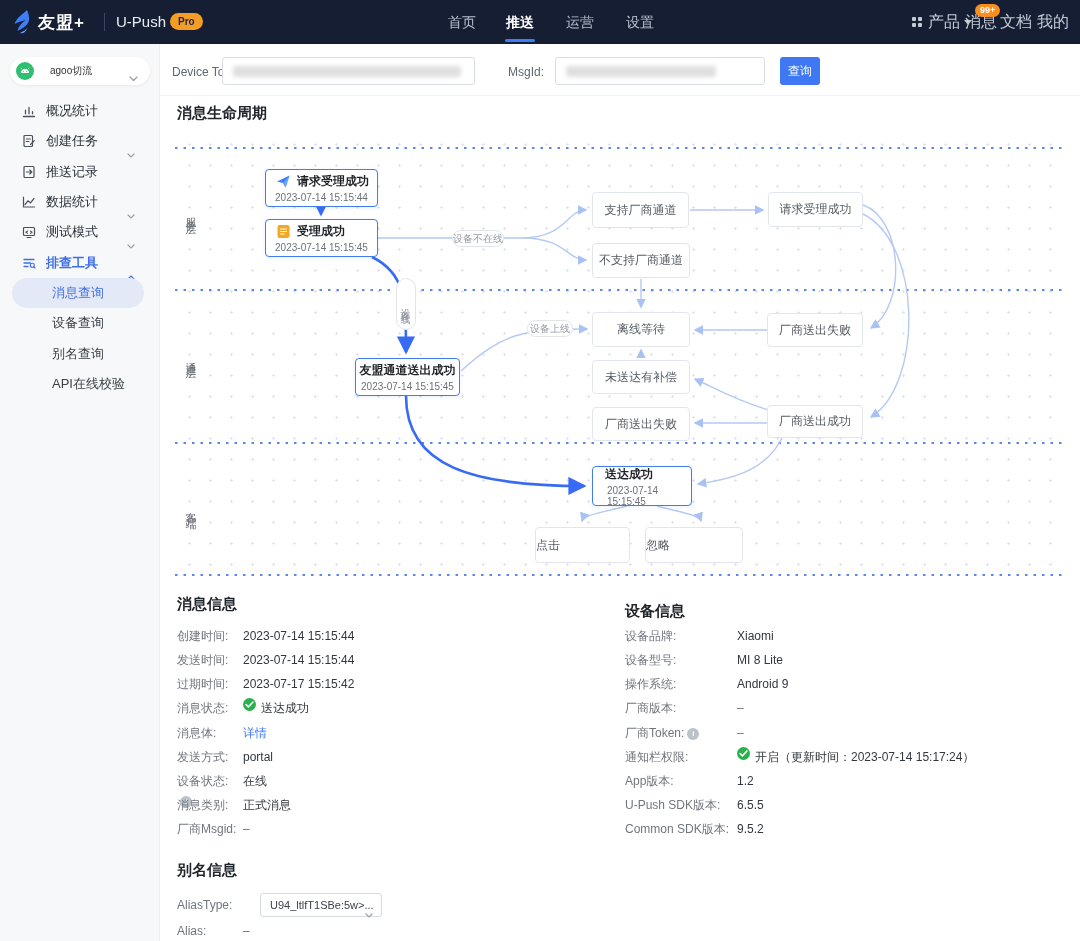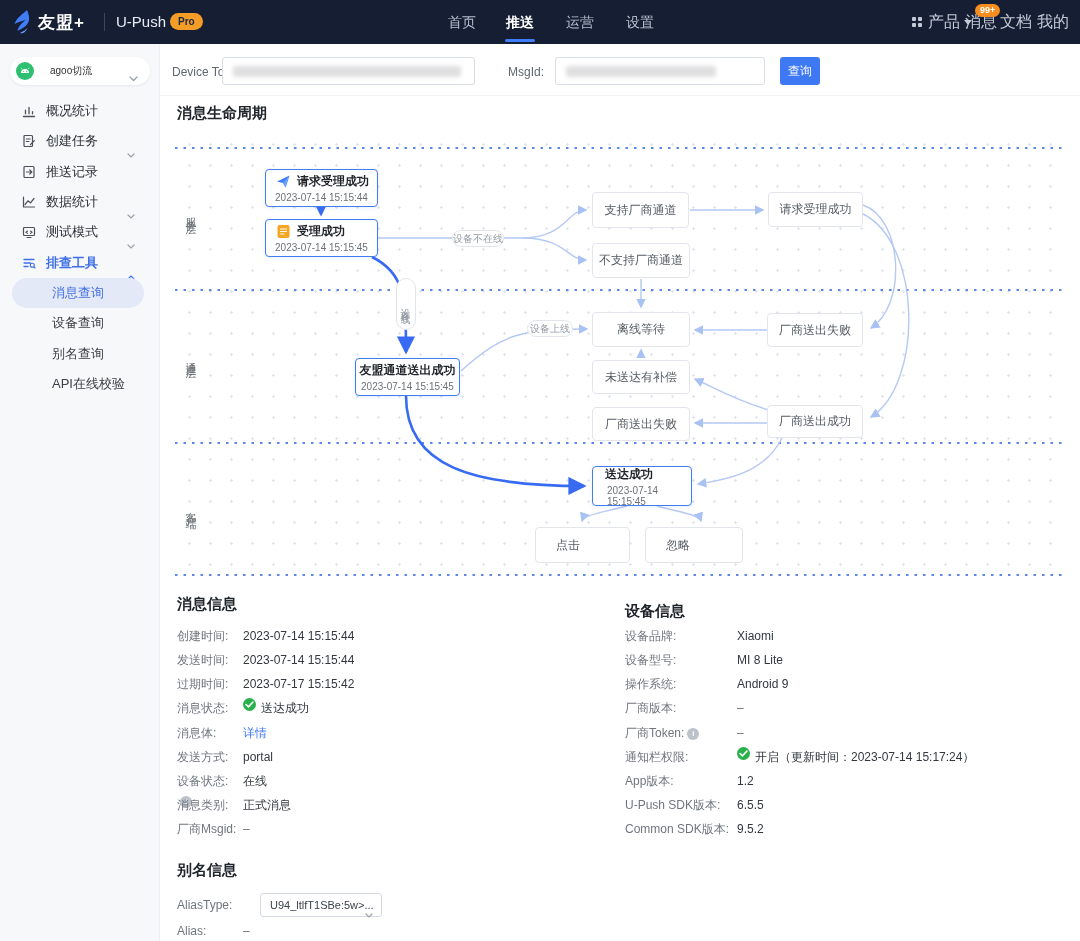--- a/index.html
+++ b/index.html
@@ -47,21 +47,21 @@
   .hr1 { position:absolute; left:0; top:51px; width:920px; height:1px; background:#f0f2f5; }
   .sec-title { position:absolute; font-size:15px; font-weight:bold; color:#21252c; }
 
   
   #diagram { position:absolute; left:15px; top:99px; width:890px; height:437px;
     background-image:radial-gradient(circle,#dfe4ef 1.1px,transparent 1.1px);
     background-size:21px 21px; background-position:4px 12px; }
   #edges { position:absolute; left:0; top:0; }
   .layer-lbl { position:absolute; left:8px; writing-mode:vertical-rl; letter-spacing:3px; font-size:11px; color:#6a7076; }
   .node { position:absolute; background:#fff; border:1px solid #e2e6ec; border-radius:4px; font-size:12px; color:#555b63; display:flex; align-items:center; justify-content:center; }
-  .node.leftpad { justify-content:flex-start; padding-left:20px; }
+  .node.leftpad { justify-content:flex-start; padding-left:0; }
   .node.hl { border:1px solid #3f7df0; box-shadow:0 1px 4px rgba(63,125,240,.12); flex-direction:column; justify-content:center; align-items:stretch; }
   .node.hl .trow { display:flex; align-items:center; padding-left:10px; }
   .node.hl .title { font-size:12px; font-weight:bold; color:#1f2329; }
   .node.hl .time { font-size:10px; color:#6c7278; text-align:center; margin-top:2px; }
   .node.hl .time.lft { text-align:left; padding-left:14px; }
   .node.hl .nic { width:15px; height:15px; margin-right:6px; flex:0 0 15px; }
   .epill { position:absolute; background:#fff; border:1px solid #e1e5eb; border-radius:10px; color:#969ca5; font-size:10px; text-align:center; line-height:15px; }
   .epill.vert { writing-mode:vertical-rl; letter-spacing:2px; line-height:20px; text-align:center; padding:5px 0; }
 
   

